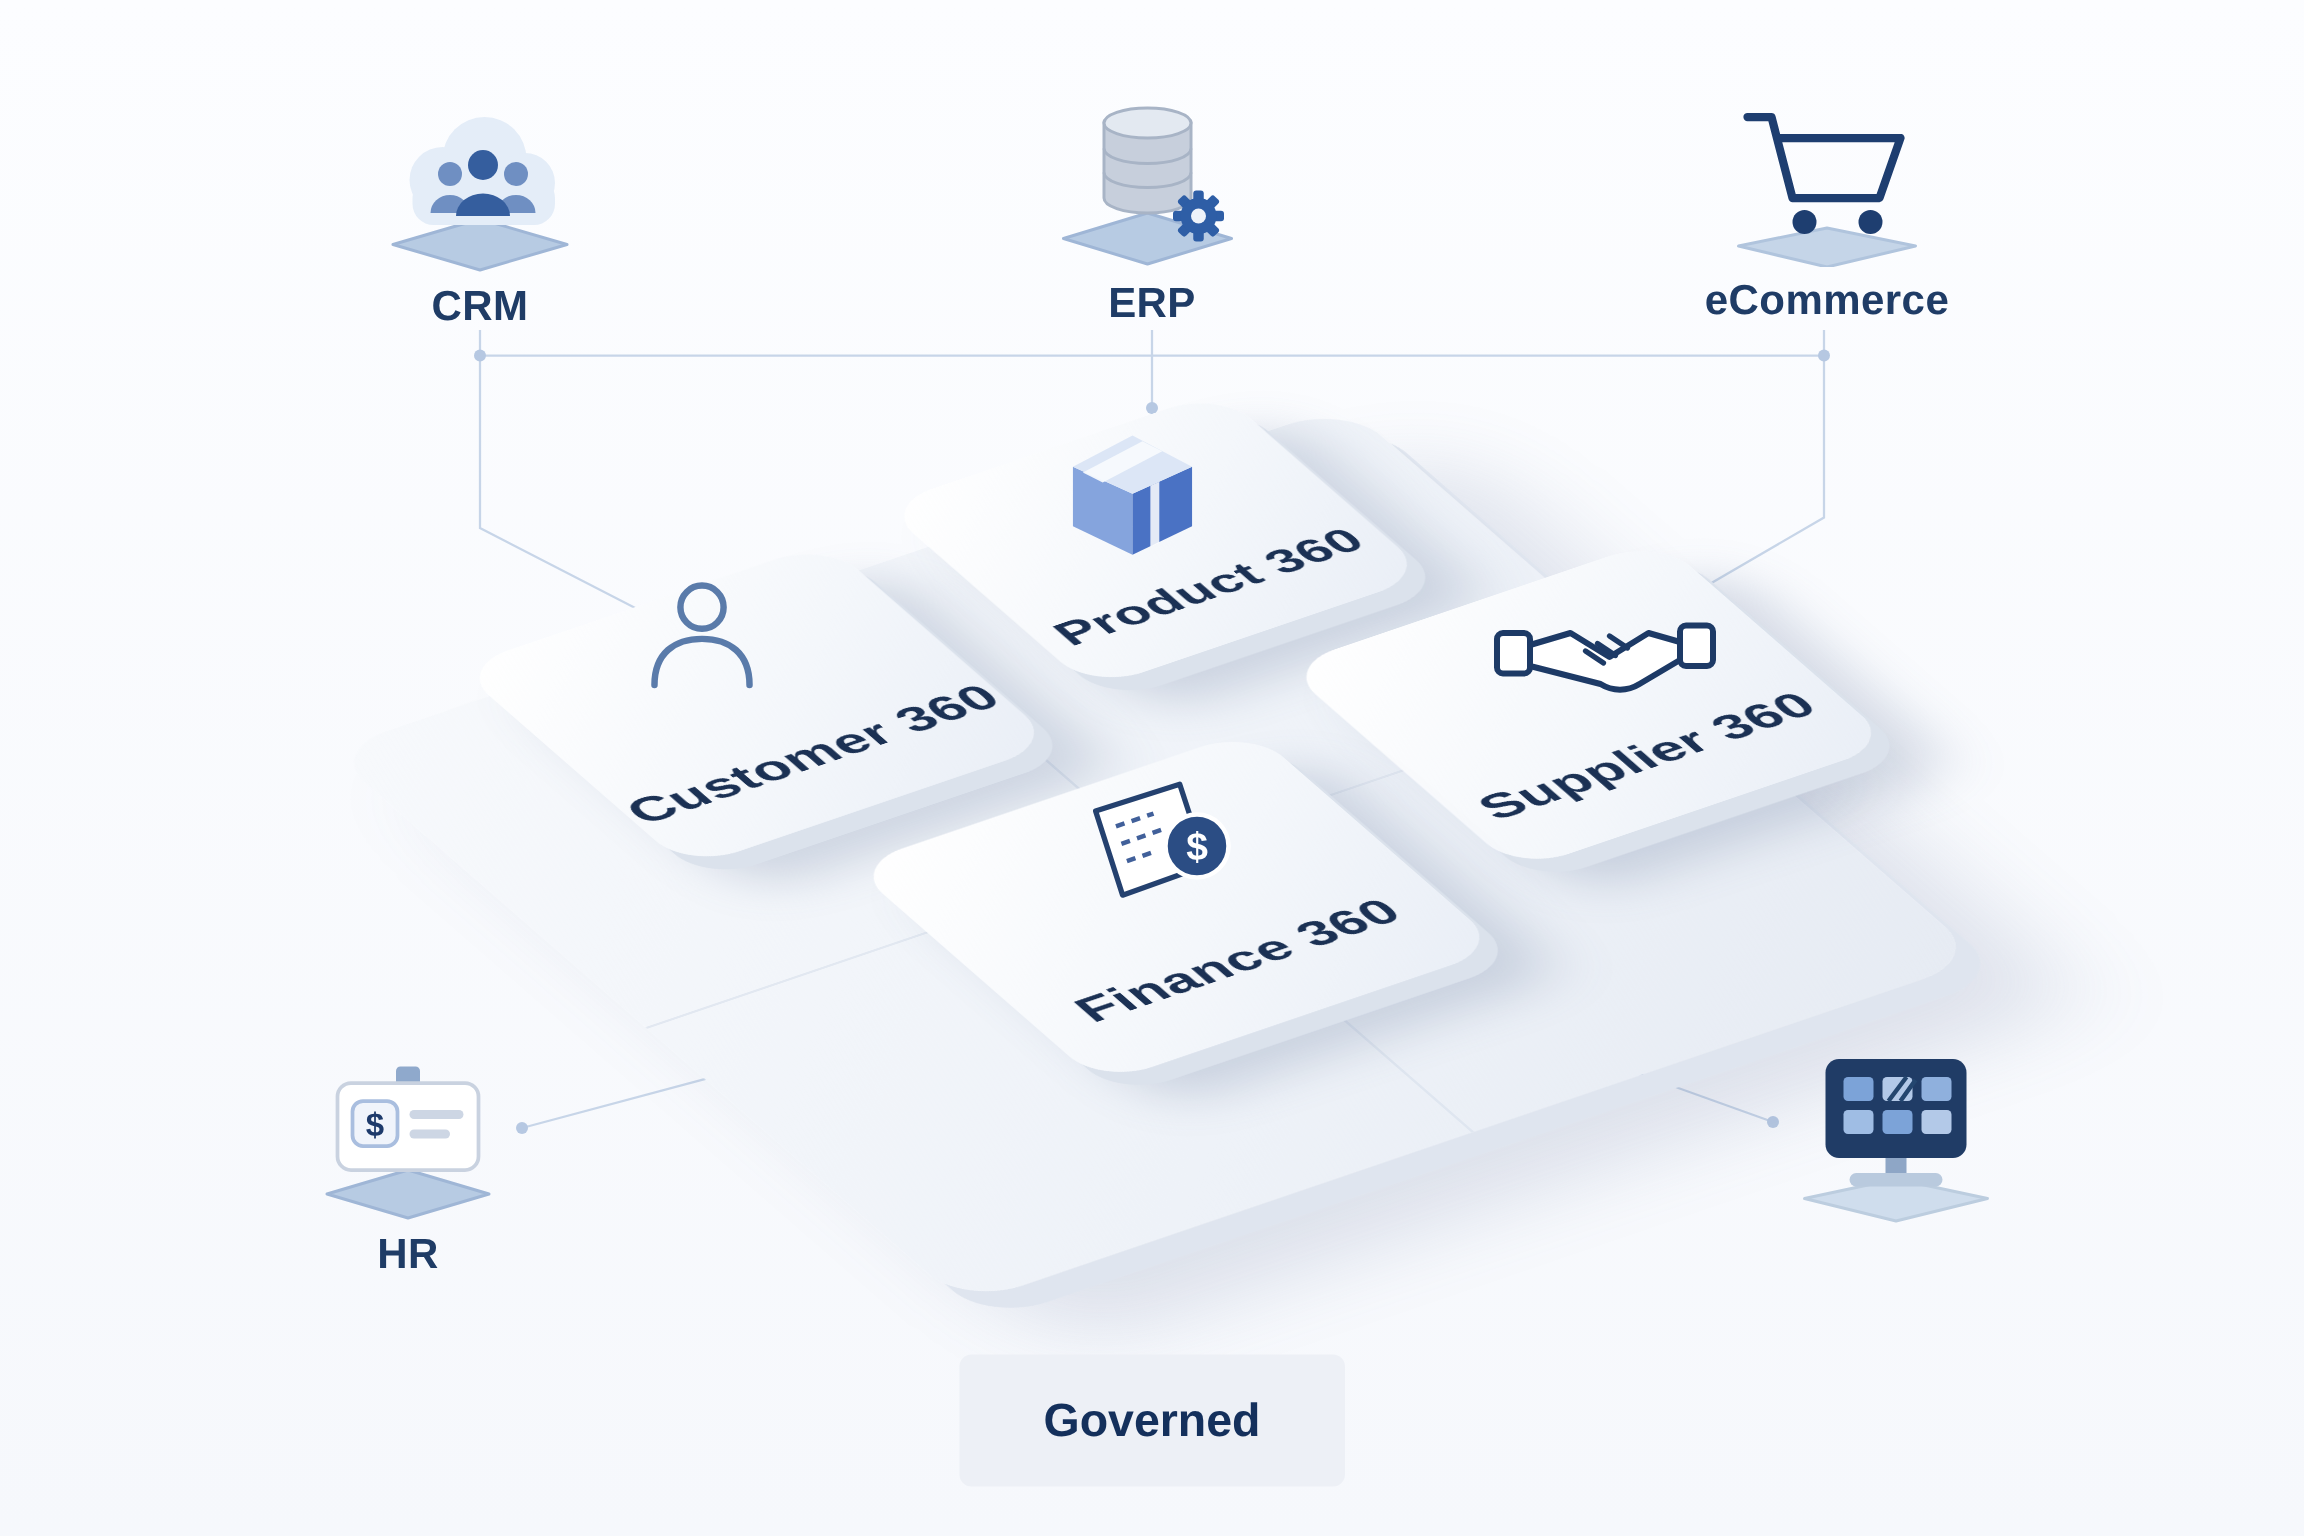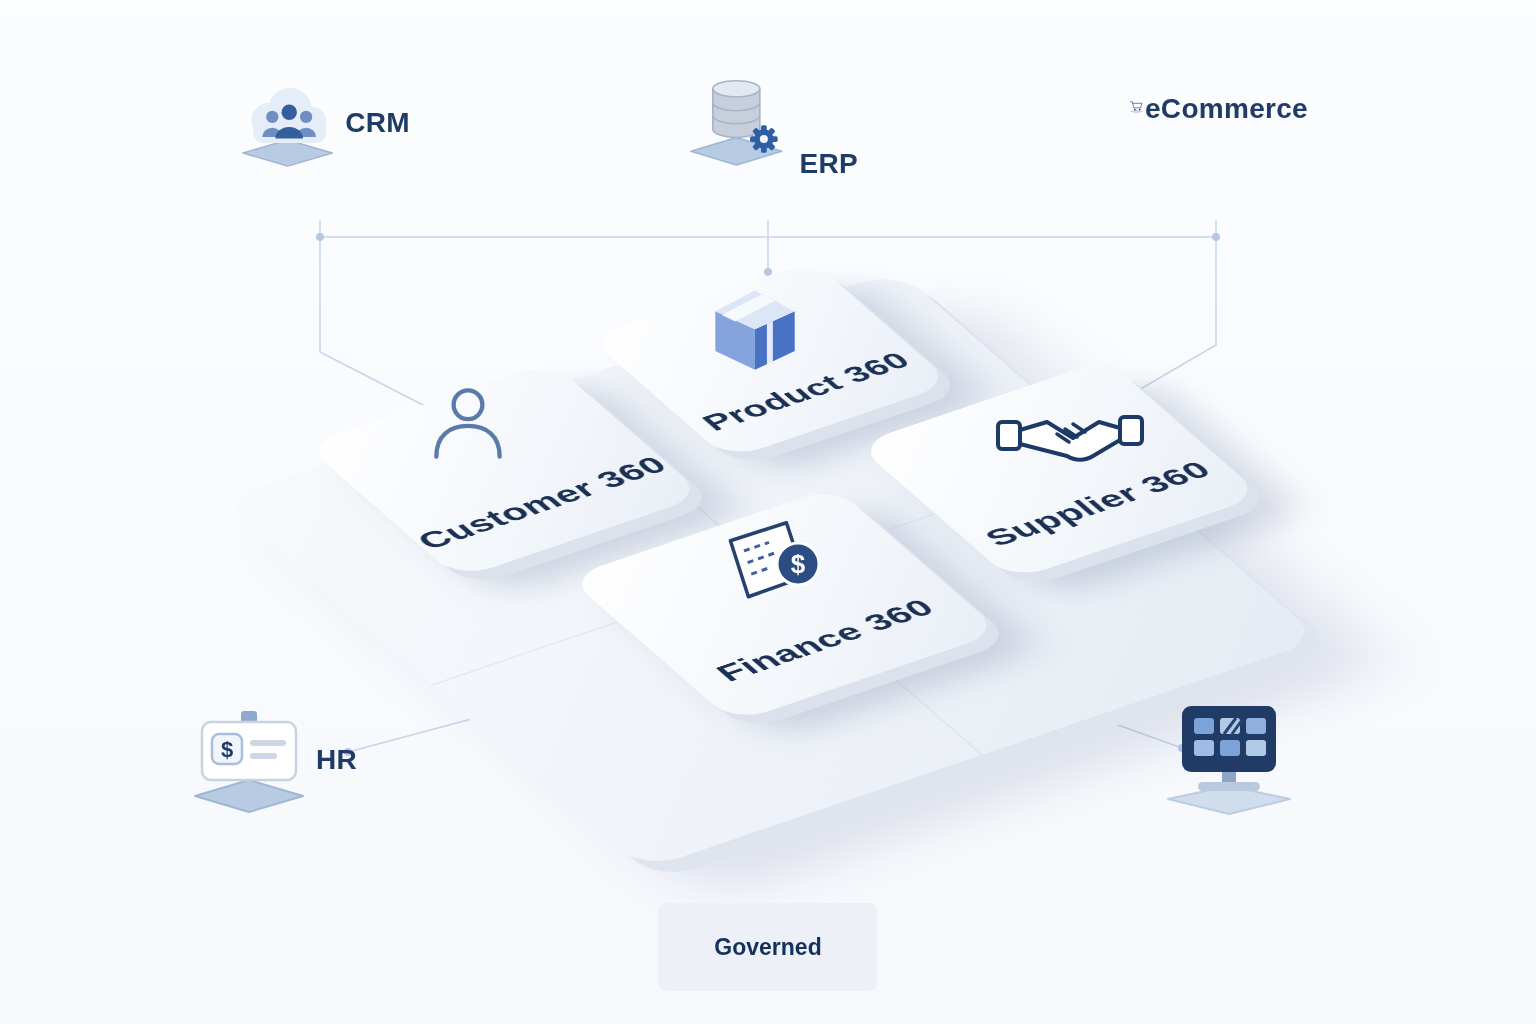--- a/index.html
+++ b/index.html
@@ -45,34 +45,34 @@
 
   
   .overlay { position:absolute; inset:0; z-index:3; pointer-events:none; }
   .tile-icon { position:absolute; }
   .icon-person   { left:420px; top:376px; }
   .icon-box      { left:703px; top:282px; }
   .icon-handshake{ left:995px; top:392px; }
   .icon-invoice  { left:706px; top:514px; }
 
   
-  .source { position:absolute; display:flex; flex-direction:row; align-items:center; z-index:3; }
+  .source { position:absolute; display:flex; flex-direction:column; align-items:center; z-index:3; }
   .source .label { margin-top:6px; font-size:28px; font-weight:600; color:#1f3c66; letter-spacing:.3px; }
   .source-crm  { left:230px;  top:58px;  width:180px; }
-  .source-erp  { left:678px;  top:56px;  width:180px;align-items:flex-end; }
-  .source-ecom { left:1128px; top:44px;  width:180px; }
+  .source-erp  { left:678px;  top:56px;  width:180px; }
+  .source-ecom { left:1128px; top:54px;  width:180px; }
   .source-hr   { left:182px;  top:700px; width:180px; }
   .source-core { left:1154px; top:692px; width:220px; }
 
   
   .caption {
     position:absolute; left:50%; top:903px; transform:translateX(-50%);
     background:#edf0f6; border-radius:8px; height:88px; padding:0 56px;
     display:flex; align-items:center; white-space:pre; z-index:3;
-    font-size:23px; color:#1d3a6a;
+    font-size:31px; color:#1d3a6a;
   }
   .caption .bold { font-weight:700; color:#14305c; }
 </style>
 </head>
 <body>
 
 <div class="canvas">
 
   <svg class="connectors" width="1536" height="1024">
     <g stroke="#c7d5e8" stroke-width="1.5" fill="none">

